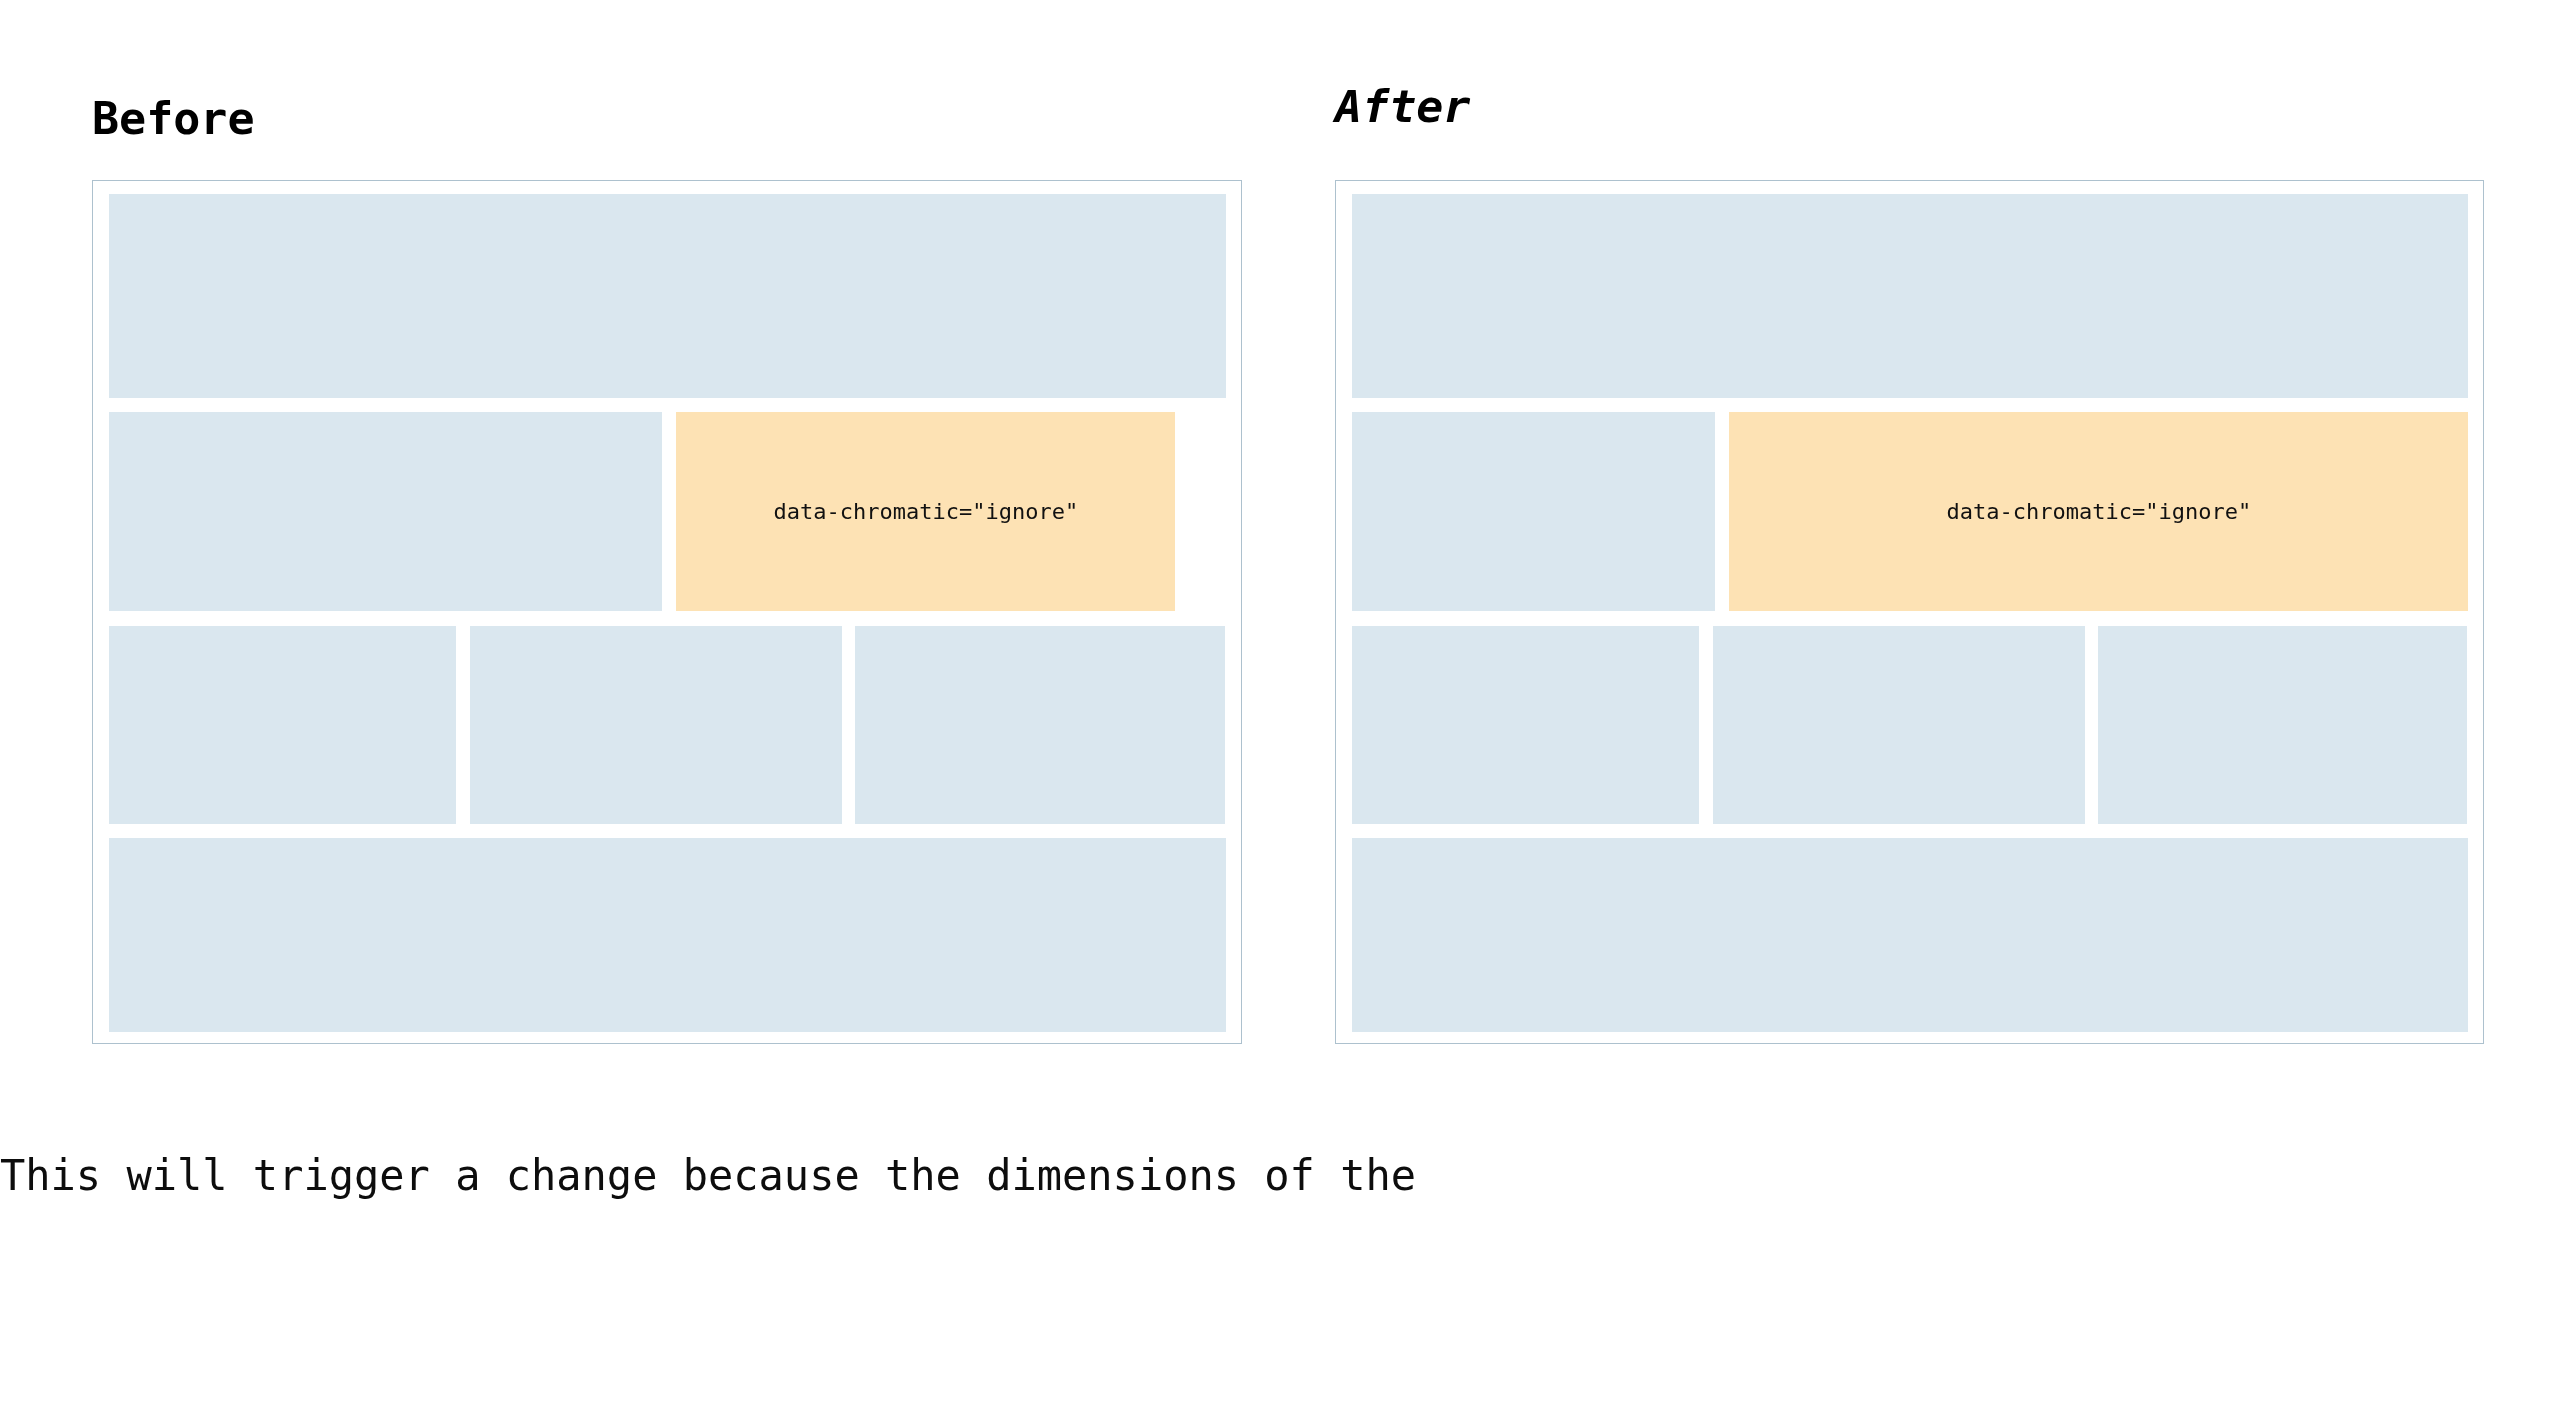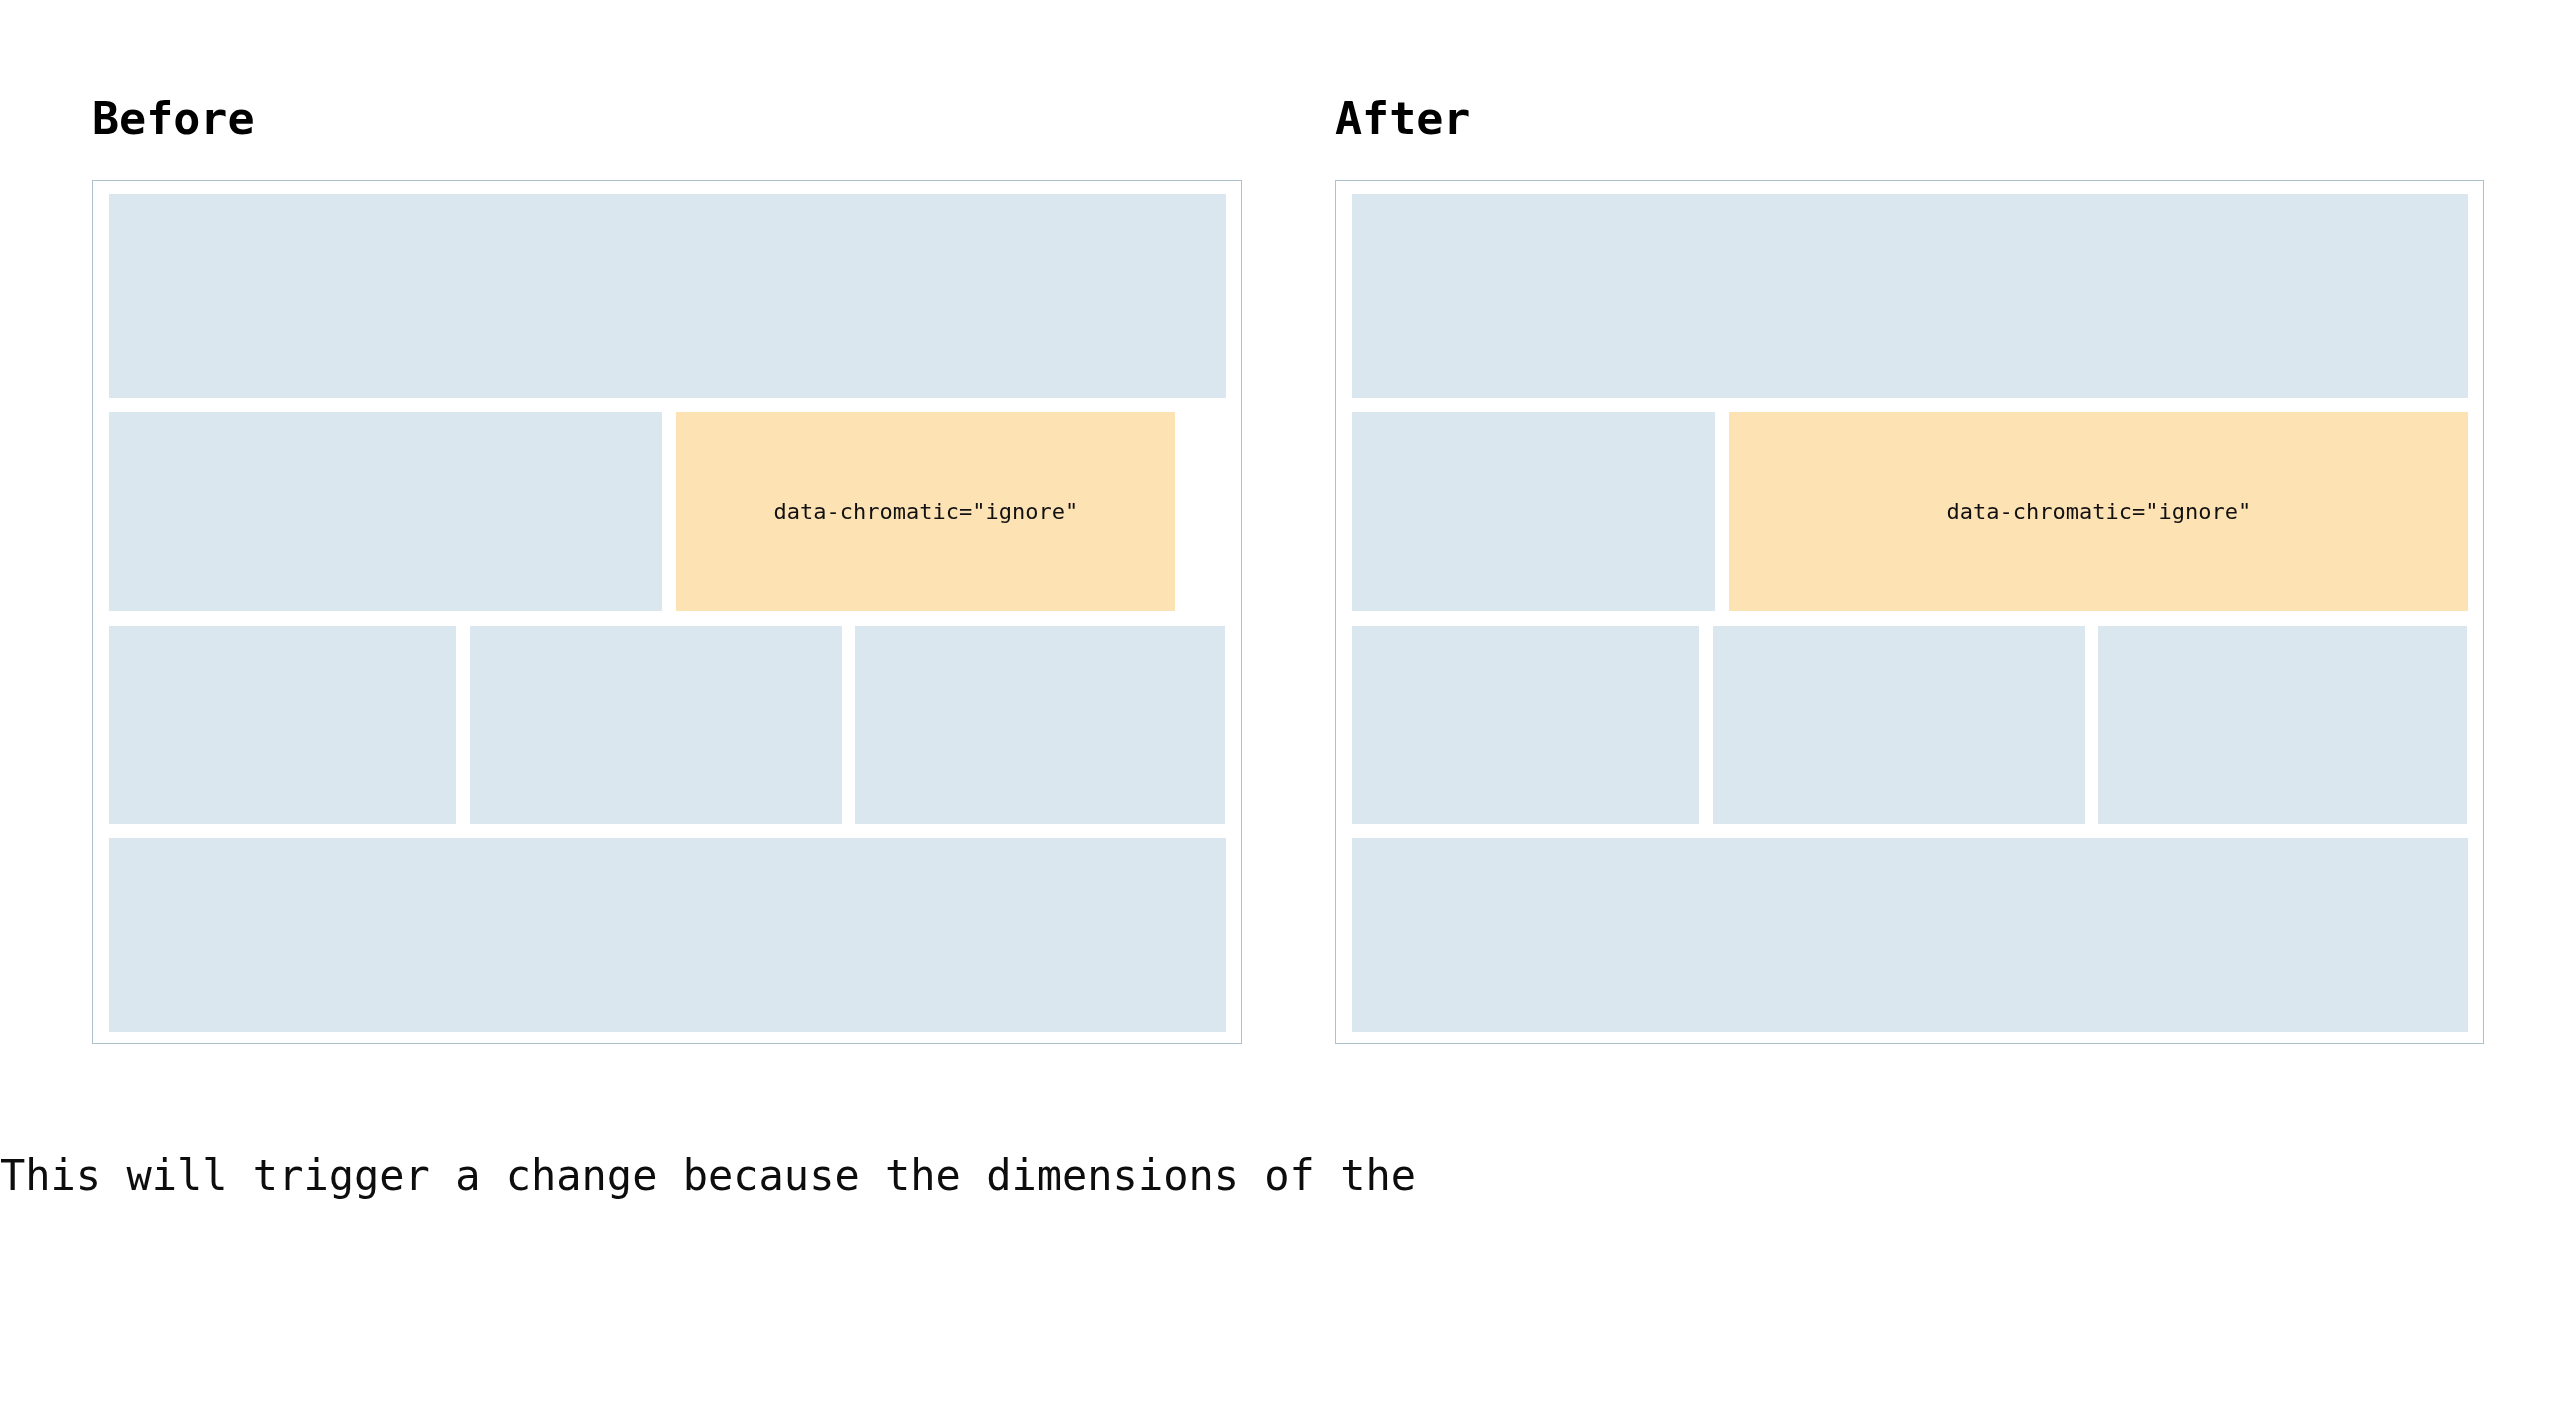--- a/index.html
+++ b/index.html
@@ -26,21 +26,21 @@
     position: absolute;
     font-family: "DejaVu Sans Mono", "Liberation Mono", monospace;
     font-weight: bold;
     font-size: 45px;
     line-height: 1;
     color: #000000;
     letter-spacing: 0px;
     white-space: nowrap;
   }
   #title-before { left: 92px; top: 96px; }
-  #title-after  { left: 1335px; top: 96px; }
+  #title-after  { left: 1335px; top: 84px; font-style: italic; }
 
   
   .panel {
     position: absolute;
     box-sizing: border-box;
     border: 1.4px solid #adc1ce;
     background: #ffffff;
     padding: 13px 16px 13px 16px;
   }
   #panel-before {

